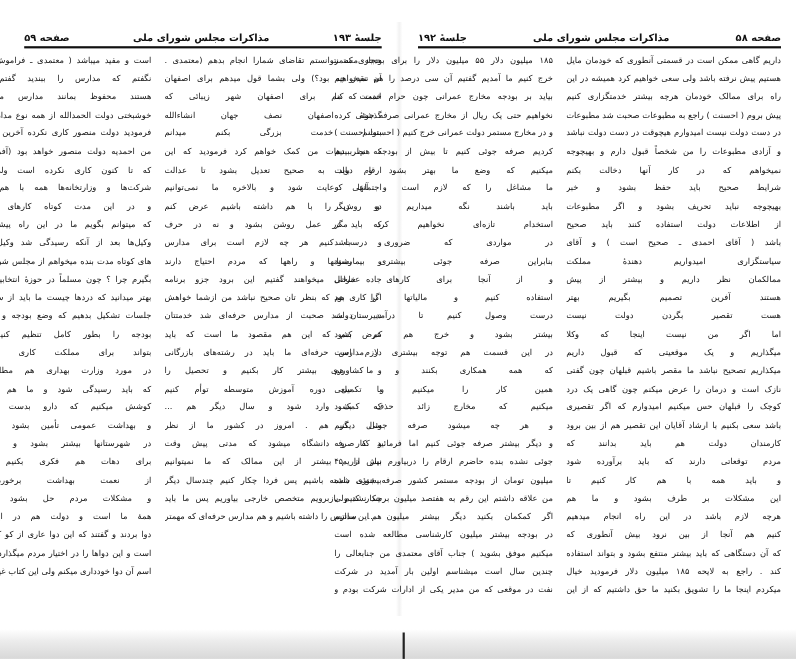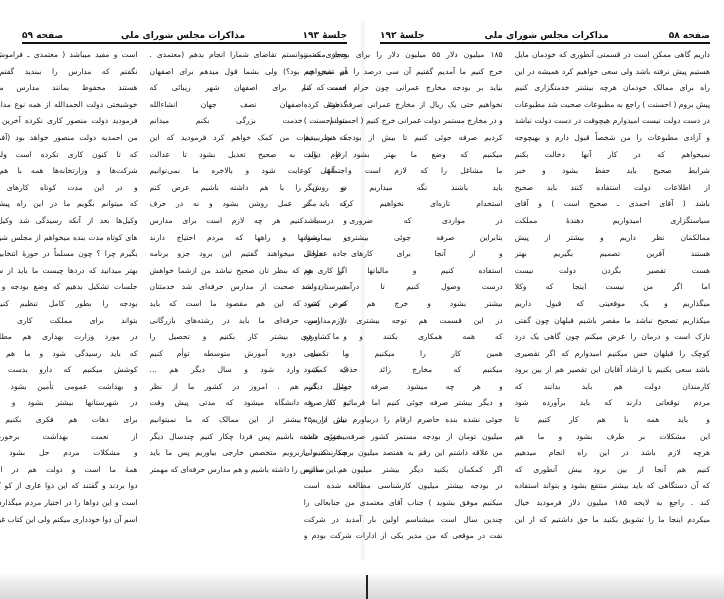--- a/index.html
+++ b/index.html
@@ -130,20 +130,21 @@
     <div class="columns">
       <div class="col" id="rc0">
           <span class="line">داریم گاهی ممکن است در قسمتی آنطوری که خودمان مایل</span>
           <span class="line">هستیم پیش نرفته باشد ولی سعی خواهیم کرد همیشه در این</span>
           <span class="line">راه برای ممالک خودمان هرچه بیشتر خدمتگزاری کنیم</span>
           <span class="line">پیش بروم ( احسنت ) راجع به مطبوعات صحبت شد مطبوعات</span>
           <span class="line">در دست دولت نیست امیدوارم هیچوقت در دست دولت نباشد</span>
           <span class="line">و آزادی مطبوعات را من شخصاً قبول دارم و بهیچوجه</span>
           <span class="line">نمیخواهم که در کار آنها دخالت بکنم</span>
           <span class="line">شرایط صحیح باید حفظ بشود و خبر</span>
+          <span class="line">بهیچوجه نباید تحریف بشود و اگر مطبوعات</span>
           <span class="line">از اطلاعات دولت استفاده کنند باید صحیح</span>
           <span class="line">باشد ( آقای احمدی ـ صحیح است ) و آقای</span>
           <span class="line">سیاستگزاری امیدواریم دهندهٔ مملکت</span>
           <span class="line">ممالکمان نظر داریم و بیشتر از پیش</span>
           <span class="line">هستند آفرین تصمیم بگیریم بهتر</span>
           <span class="line">هست تقصیر بگردن دولت نیست</span>
           <span class="line">اما اگر من نیست اینجا که وکلا</span>
           <span class="line">میگذاریم و یک موقعیتی که قبول داریم</span>
           <span class="line">میکذاریم تصحیح نباشد ما مقصر باشیم قبلهان چون گفتی</span>
           <span class="line">نازک است و درمان را عرض میکنم چون گاهی یک درد</span>

